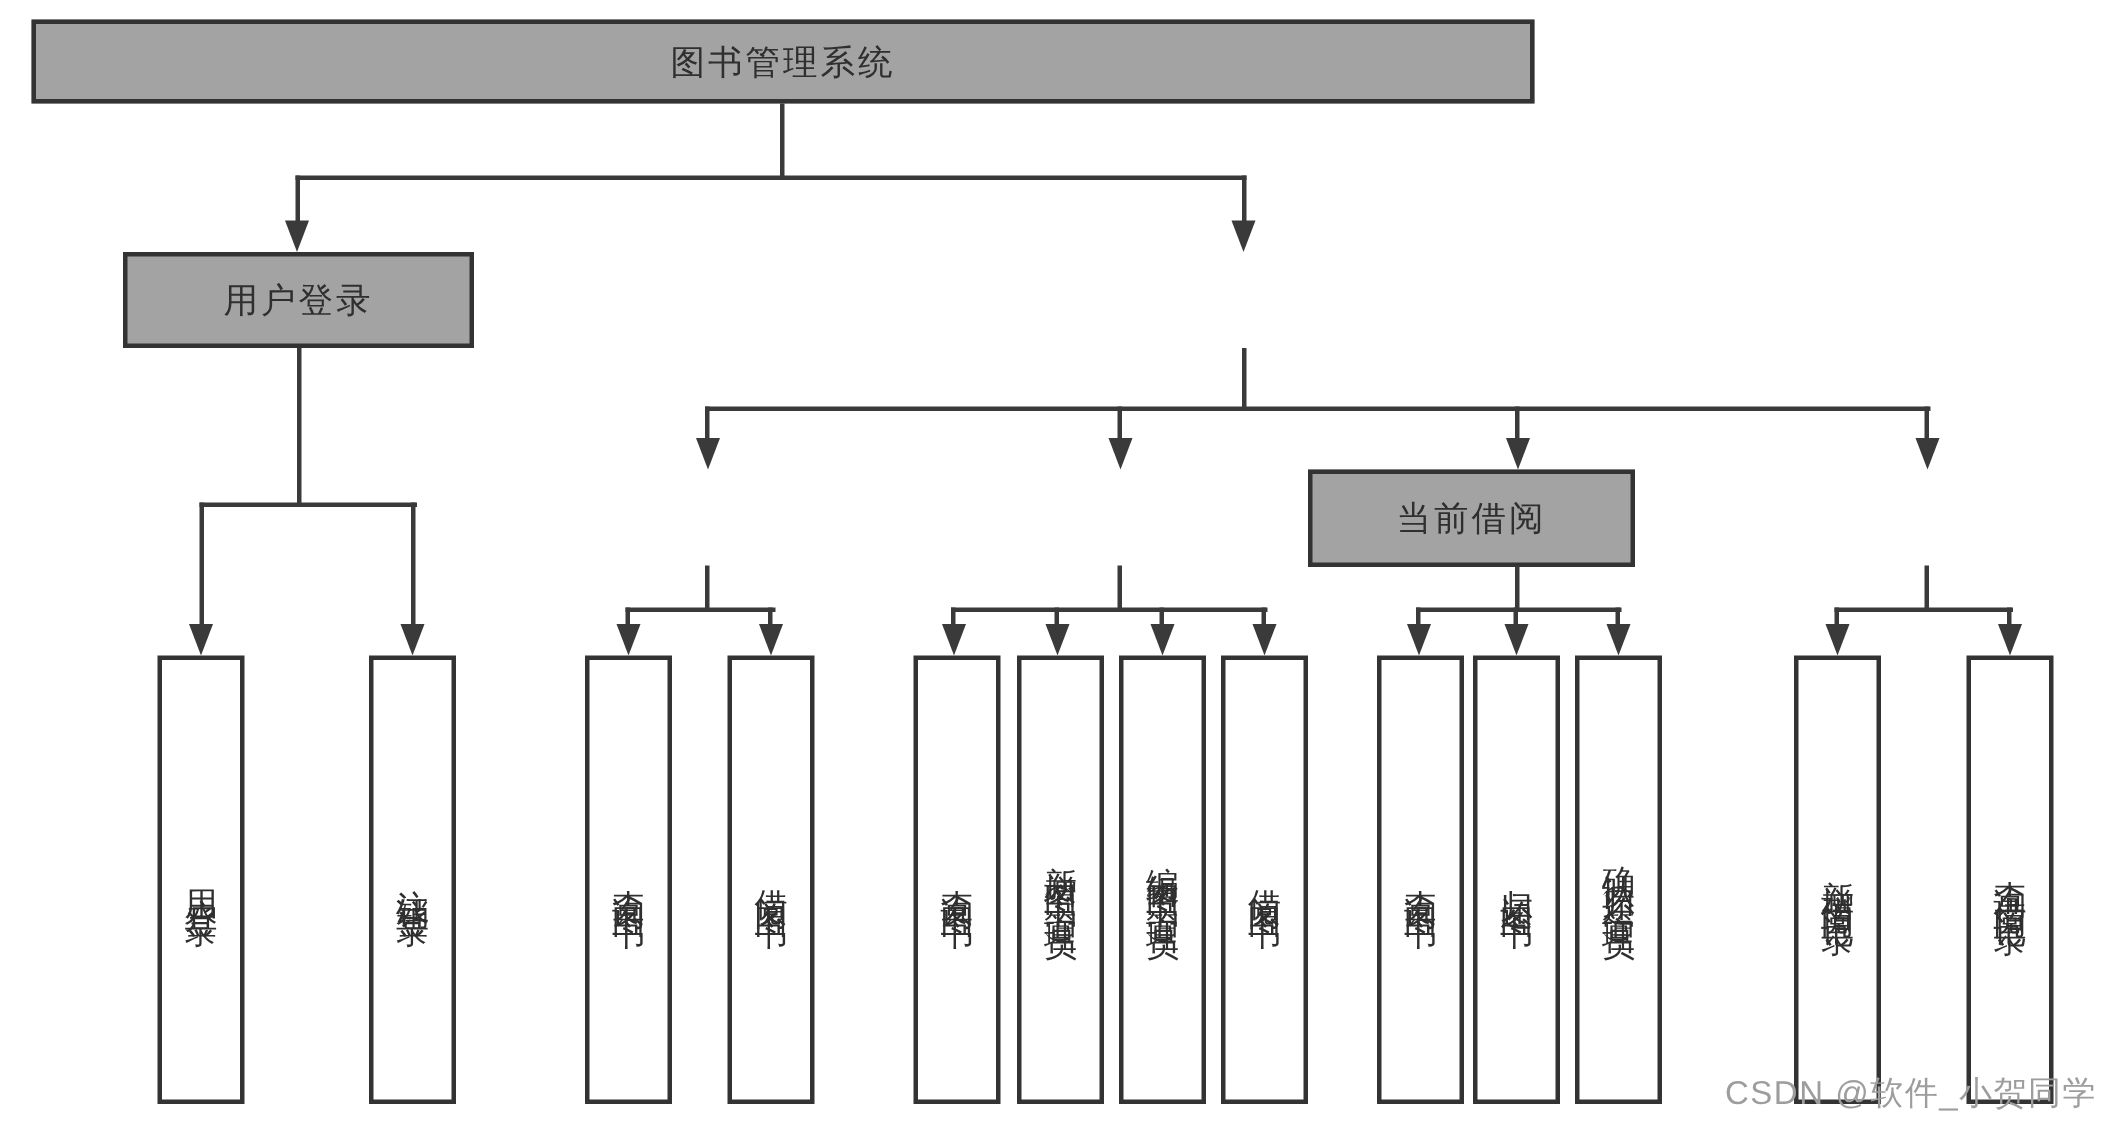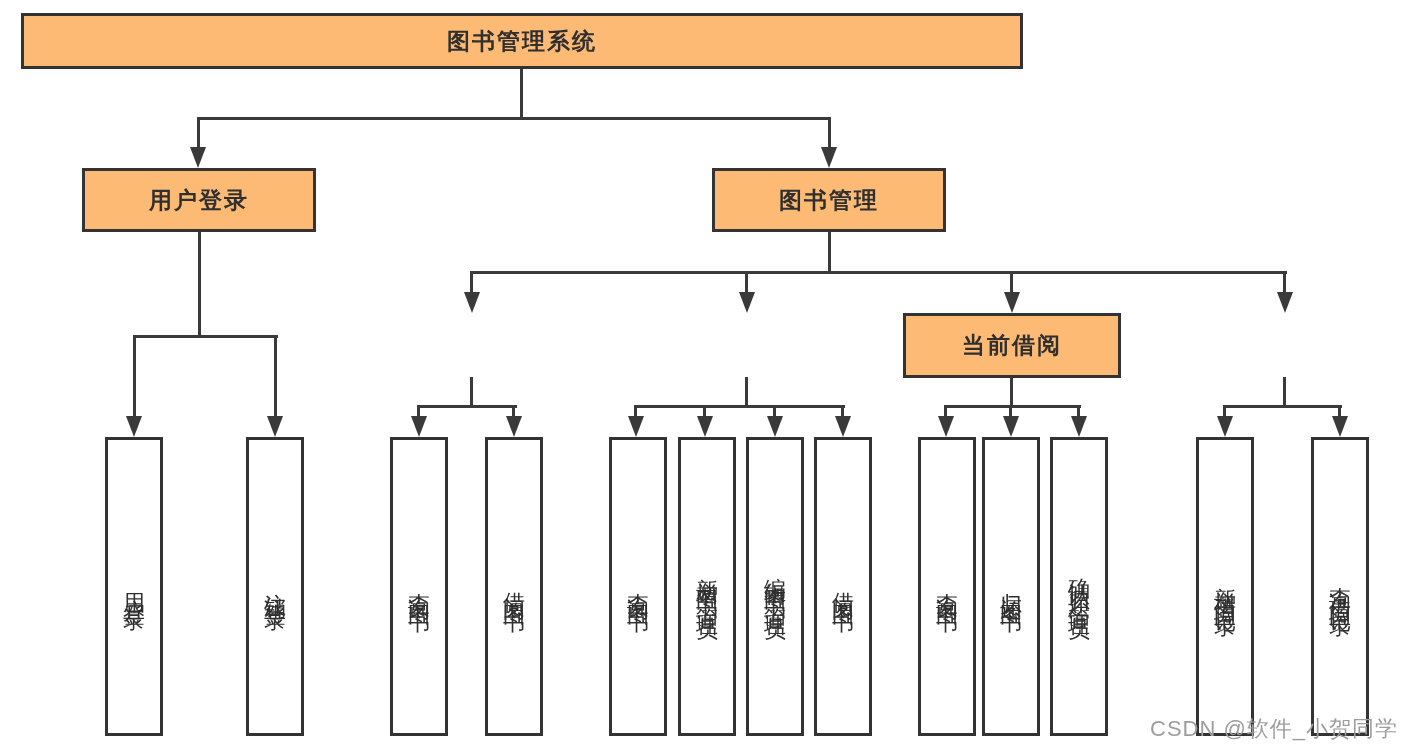--- a/index.html
+++ b/index.html
@@ -9,22 +9,22 @@
     --watermark:#9d9d9d;
     --background:#ffffff;
   }
   html,body{margin:0;padding:0;background:#fff;}
   .stage{
     position:relative;width:1405px;height:747px;background:var(--background);
     font-family:"Liberation Sans","DejaVu Sans",sans-serif;overflow:hidden;
   }
   .node{
     position:absolute;box-sizing:border-box;border:3px solid var(--border);
-    background:#fdba74;display:flex;align-items:center;justify-content:center;
-    color:var(--text);letter-spacing:2px;font-weight:bold;
+    background:#a3a3a3;display:flex;align-items:center;justify-content:center;
+    color:var(--text);letter-spacing:2px;
   }
   .root-node{left:21px;top:13px;width:1002px;height:56px;font-size:23px;}
   .l2-node{top:168px;width:234px;height:64px;font-size:23px;}
   .l3-node{top:313px;width:218px;height:65px;font-size:23px;}
   .leaf{
     position:absolute;top:437px;width:58px;height:299px;box-sizing:border-box;
     border:3px solid var(--border);background:#fff;
     display:flex;align-items:center;justify-content:center;
     writing-mode:vertical-rl;text-orientation:mixed;
     font-size:22px;letter-spacing:6px;color:var(--text);
@@ -49,41 +49,40 @@
   <div class="node root-node">图书管理系统</div>
 
   <div class="vl" style="left:520px;top:69px;height:50px;"></div>
   <div class="hl" style="left:197px;top:117px;width:634px;"></div>
   <div class="vl" style="left:197px;top:117px;height:33px;"></div>
   <div class="vl" style="left:828px;top:117px;height:33px;"></div>
   <div class="ah" style="left:190px;top:147px;"></div>
   <div class="ah" style="left:821px;top:147px;"></div>
 
   <div class="node l2-node" style="left:82px;">用户登录</div>
-  <div class="node l2-node" style="left:712px;">图书管理</div>
 
   <div class="vl" style="left:198px;top:232px;height:106px;"></div>
   <div class="hl" style="left:133px;top:335px;width:145px;"></div>
   <div class="vl" style="left:133px;top:335px;height:85px;"></div>
   <div class="vl" style="left:274px;top:335px;height:85px;"></div>
   <div class="ah" style="left:126px;top:416px;"></div>
   <div class="ah" style="left:267px;top:416px;"></div>
 
   <div class="vl" style="left:828px;top:232px;height:41px;"></div>
   <div class="hl" style="left:470px;top:271px;width:817px;"></div>
   <div class="vl" style="left:470px;top:271px;height:25px;"></div>
   <div class="vl" style="left:745px;top:271px;height:25px;"></div>
   <div class="vl" style="left:1010px;top:271px;height:25px;"></div>
   <div class="vl" style="left:1283px;top:271px;height:25px;"></div>
   <div class="ah" style="left:464px;top:292px;"></div>
   <div class="ah" style="left:739px;top:292px;"></div>
   <div class="ah" style="left:1004px;top:292px;"></div>
   <div class="ah" style="left:1277px;top:292px;"></div>
 
-  <div class="node l3-node" style="left:903px;">当前借阅</div>
+  <div class="node l3-node" style="left:872px;">当前借阅</div>
 
   <div class="vl" style="left:470px;top:377px;height:31px;"></div>
   <div class="hl" style="left:417px;top:405px;width:100px;"></div>
   <div class="vl" style="left:417px;top:405px;height:16px;"></div>
   <div class="vl" style="left:512px;top:405px;height:16px;"></div>
   <div class="ah" style="left:411px;top:416px;"></div>
   <div class="ah" style="left:506px;top:416px;"></div>
 
   <div class="vl" style="left:745px;top:377px;height:31px;"></div>
   <div class="hl" style="left:634px;top:405px;width:211px;"></div>

